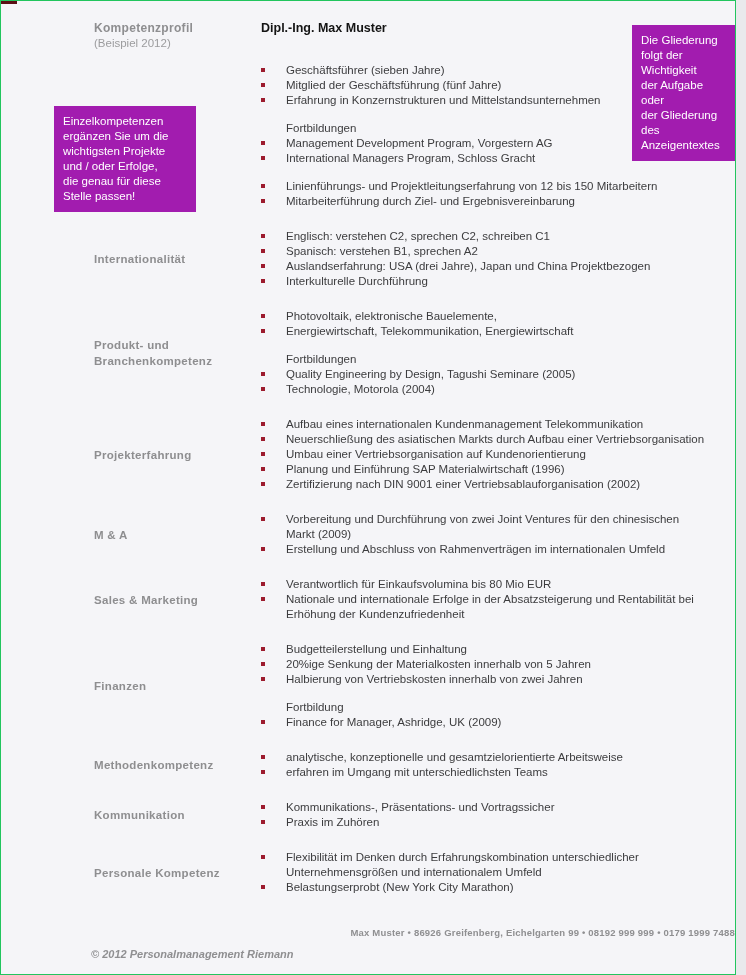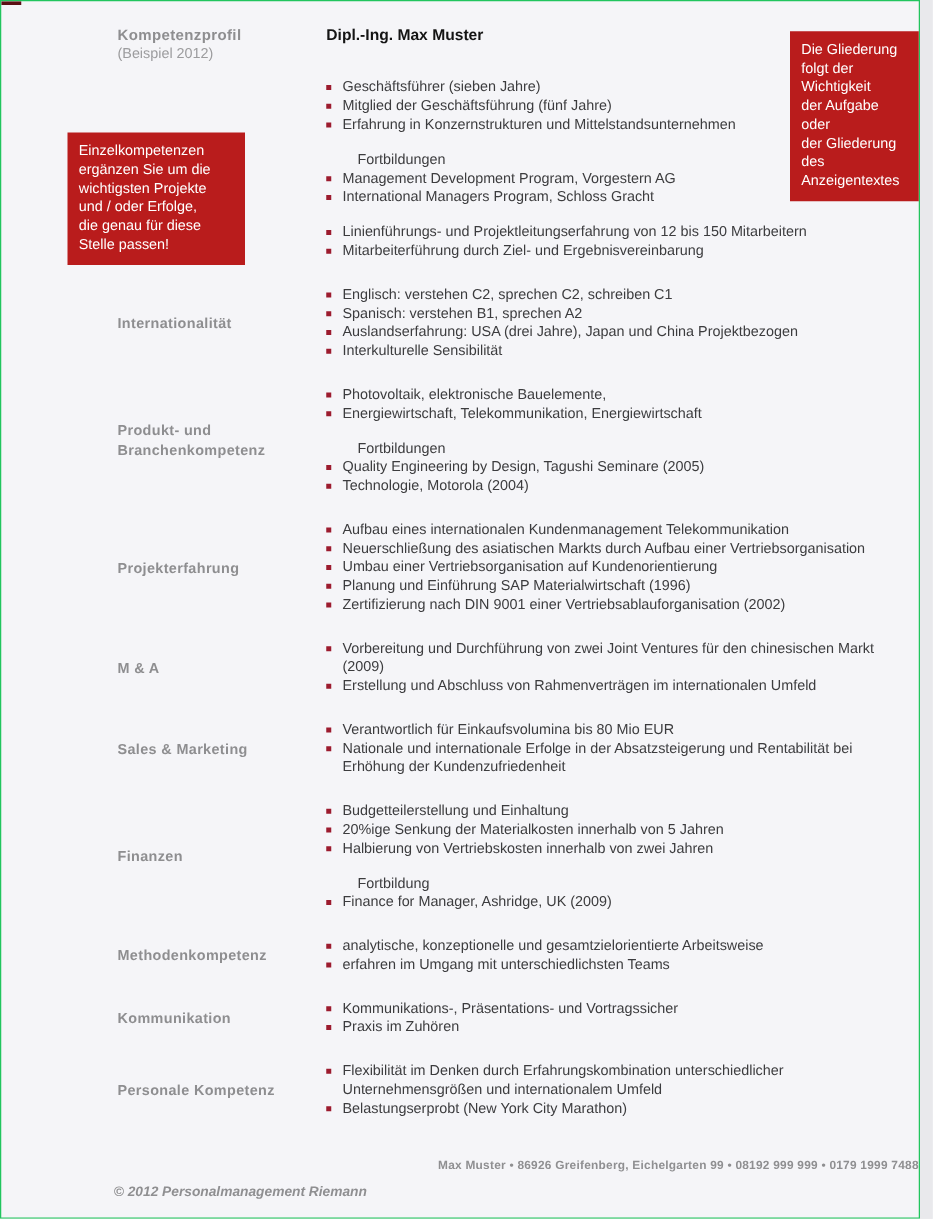--- a/index.html
+++ b/index.html
@@ -26,27 +26,27 @@
   .label{
     width:167px;flex:none;
     font-weight:bold;color:#8e8e90;
     font-size:11.5px;letter-spacing:.3px;line-height:16px;
     padding-right:10px;box-sizing:border-box;
   }
   .content{flex:1;font-size:11.5px;line-height:15px;}
   .group.gap{margin-top:13px;}
   .subheading{margin-left:25px;}
   ul.items{margin:0;padding:0;list-style:none;}
-  ul.items li{display:flex;align-items:flex-start;}
+  ul.items li{display:flex;align-items:flex-start;gap:12px;}
   .bullet{flex:none;width:4px;height:4px;background:#9c1b2e;margin:5px 9px 0 0;}
   .itext{flex:1;}
 
   .note{
     position:absolute;
-    background:#b91c1c;color:#ffffff;
+    background:#a21caf;color:#ffffff;
     font-size:11.5px;line-height:15px;
     white-space:pre-line;
     padding:8px 9px;
     box-sizing:border-box;
   }
   .note-left{left:20px;top:105px;width:142px;margin-left:33px;}
   .note-right{left:631px;top:24px;width:113px;}
 
   .footer-contact{
     position:absolute;left:0;right:0;top:926px;
@@ -134,21 +134,21 @@
                 <li class="item">
                   <span class="bullet"></span>
                   <span class="itext">Spanisch: verstehen B1, sprechen A2</span>
                 </li>
                 <li class="item">
                   <span class="bullet"></span>
                   <span class="itext">Auslandserfahrung:  USA (drei Jahre), Japan und China Projektbezogen</span>
                 </li>
                 <li class="item">
                   <span class="bullet"></span>
-                  <span class="itext">Interkulturelle Sensibilität</span>
+                  <span class="itext">Interkulturelle Durchführung</span>
                 </li>
               </ul>
             </div>
           </div>
         </div>
         <div class="section">
           <div class="label">Produkt- und Branchenkompetenz</div>
           <div class="content">
             <div class="group">
               <ul class="items">

